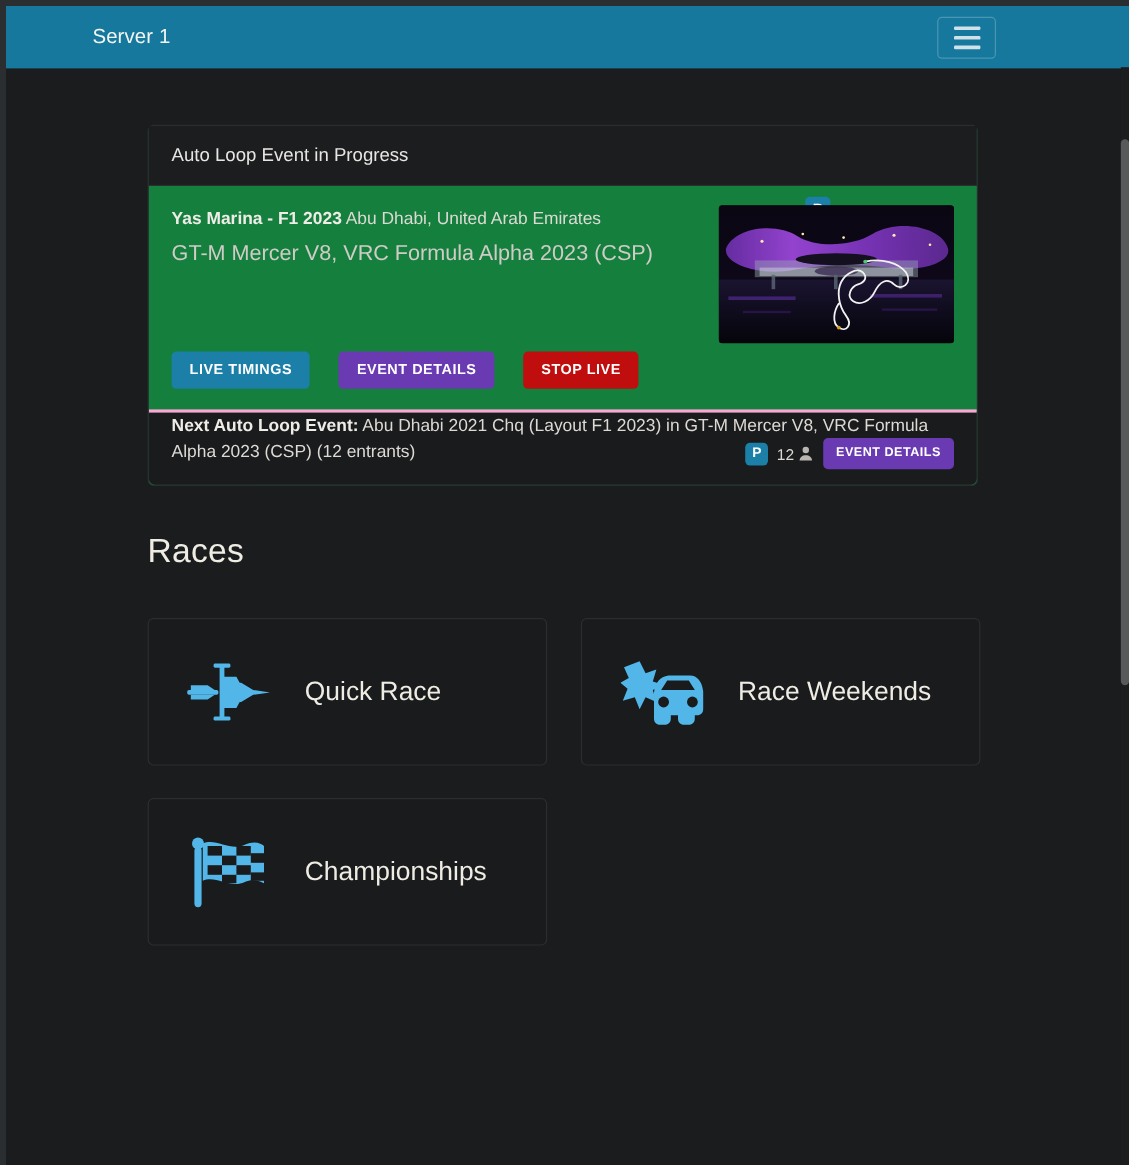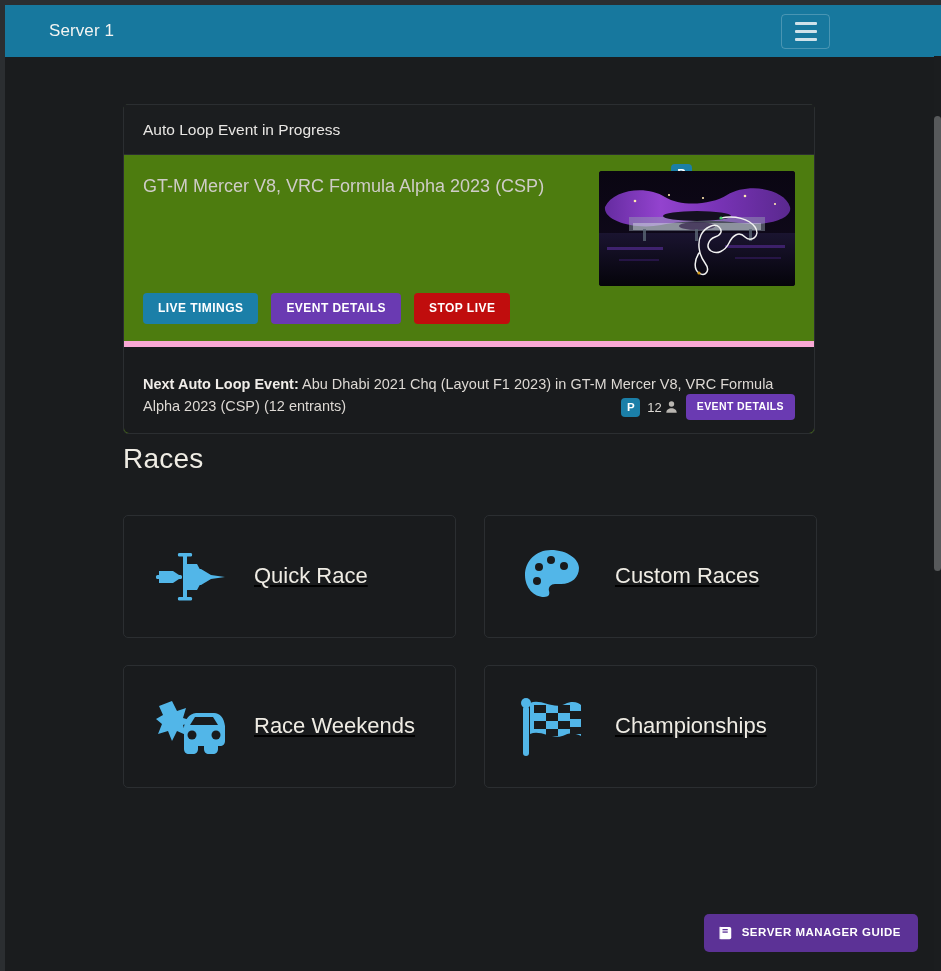--- a/index.html
+++ b/index.html
@@ -40,21 +40,21 @@
     height: 52px;
     background: #17789e;
     display: flex; align-items: center;
     z-index: 50;
   }
   .navbar-strip-top {
     position: absolute; left: 0; top: 0; width: 941px; height: 5px;
     background: #2b2e31; z-index: 55;
   }
   .navbar-brand {
-    margin-left: 44px;
+    margin-left: 72px;
     color: #f3f4f2;
     font-size: 17px;
     letter-spacing: .1px;
     font-family: "Liberation Sans", sans-serif;
   }
   .navbar-toggle {
     position: absolute; right: 111px; top: 9px;
     width: 49px; height: 35px;
     border: 1px solid rgba(255,255,255,.22);
     border-radius: 4px;
@@ -71,21 +71,21 @@
   
   .content {
     position: absolute; left: 5px; top: 57px; width: 929px; height: 914px;
     padding: 0;
   }
 
   
   .event-card {
     position: absolute; left: 118px; top: 47px;
     width: 692px;
-    background: #4d7c0f;
+    background: #15803d;
     border: 1px solid #2b2e31;
     border-radius: 5px;
   }
   .event-card-header {
     padding: 16px 19px 15px 19px;
     border-bottom: 1px solid #2b2e31;
     color: #e8e6e3;
     font-size: 15.5px;
     background: #1b1d1f;
   }
@@ -135,43 +135,43 @@
     width: 196px; height: 115px;
     border-radius: 3px;
     overflow: hidden;
     background: #07070c;
   }
   .track-thumb svg { display: block; width: 100%; height: 100%; }
 
   .event-actions {
     position: absolute;
     left: 19px; bottom: 17px;
-    display: flex; gap: 13px;
+    display: flex; gap: 24px;
   }
   .btn {
     border: none;
     border-radius: 4px;
     color: #ffffff;
     font-weight: bold;
     font-size: 12px;
     letter-spacing: .45px;
     padding: 9px 15px 10px 15px;
     cursor: pointer;
     font-family: "Liberation Sans", sans-serif;
     line-height: 1;
     white-space: nowrap;
   }
   .btn-live    { background: #1b7fa8; }
   .btn-details { background: #6a3ab2; }
   .btn-restart { background: #cf6a10; }
   .btn-stop    { background: #c00d0d; }
 
   .event-card-footer {
-    border-top: 6px solid #f9a8d4;
-    padding: 26px 19px 15px 19px;
+    border-top: 3px solid #f9a8d4;
+    padding: 0 19px 15px 19px;
     position: relative;
     background: #191b1d;
     border-radius: 0 0 5px 5px;
   }
   .next-event-text {
     color: #ddd9d4;
     font-size: 14.5px;
     line-height: 1.55;
     max-width: 635px;
   }
@@ -225,21 +225,20 @@
     height: 123px;
     background: #191b1d;
     border: 1px solid #2b2e31;
     border-radius: 5px;
     display: flex;
     align-items: center;
     padding-left: 30px;
     gap: 26px;
     cursor: pointer;
     overflow: hidden;
-    text-decoration: underline;
   }
   .nav-card-icon {
     width: 74px; min-width: 74px; height: 74px;
     display: flex; align-items: center; justify-content: center;
     color: #52b6e8;
   }
   .nav-card-icon svg { display: block; fill: #52b6e8; }
   .nav-card-label {
     color: #efece4;
     font-size: 22px;
@@ -291,20 +290,24 @@
 
   <div class="content">
 
     <div class="event-card">
 
       <div class="event-card-header">Auto Loop Event in Progress</div>
 
       <div class="event-card-body">
 
         <div class="event-meta">
+          <div class="event-title-row">
+            <span class="event-track">Yas Marina - F1 2023</span>
+            <span class="event-location">Abu Dhabi, United Arab Emirates</span>
+          </div>
           <div class="event-cars">GT-M Mercer V8, VRC Formula Alpha 2023 (CSP)</div>
         </div>
 
         <div class="badge-p">P</div>
 
         <div class="entrants">
           <span>12</span>
           <span class="person-icon">
             <svg viewBox="0 0 16 16" width="14" height="15">
               <circle cx="8" cy="4.3" r="3.3" fill="#b9b6b1"></circle>
@@ -410,32 +413,20 @@
             <path d="M30 13 L42 13 L48 24 L30 24 Z"></path>
             <path d="M30 39 L42 39 L48 28 L30 28 Z"></path>
             <path d="M4 20 L18 20 L24 24 L4 24 Z"></path>
             <path d="M4 32 L18 32 L24 28 L4 28 Z"></path>
             <rect x="1" y="24" width="26" height="4" rx="1.5"></rect>
           </svg>
         </div>
         <div class="nav-card-label">Quick Race</div>
       </div>
 
-      <div class="nav-card">
-        <div class="nav-card-icon">
-          <svg viewBox="0 0 58 56" width="58" height="56">
-            <path d="M28 1C13 1 2 12 2 26c0 13 9 22 19 22 5 0 6-3 5-6-1-4 2-7 6-7h6c11 0 18-7 18-16C56 10 44 1 28 1z"></path>
-            <circle cx="16" cy="18" r="4" fill="#191b1d"></circle>
-            <circle cx="28" cy="11" r="4" fill="#191b1d"></circle>
-            <circle cx="41" cy="17" r="4" fill="#191b1d"></circle>
-            <circle cx="14" cy="32" r="4" fill="#191b1d"></circle>
-          </svg>
-        </div>
-        <div class="nav-card-label">Custom Races</div>
-      </div>
 
       <div class="nav-card">
         <div class="nav-card-icon">
           <svg viewBox="0 0 70 56" width="70" height="56">
             <path d="M16 2 L21 12 L30 9 L27 19 L37 22 L27 26 L30 36 L21 32 L16 42 L12 32 L2 35 L6 25 L0 20 L7 16 L3 7 Z"></path>
             <path d="M28 28 C29 20, 33 15, 40 14 L58 14 C64 14, 68 19, 69 27 L69 42 C69 45, 67 47, 64 47 L62 47 L62 50 C62 53, 60 55, 57 55 L53 55 C50 55, 48 53, 48 50 L48 47 L42 47 L42 50 C42 53, 40 55, 37 55 L33 55 C30 55, 28 53, 28 50 Z"></path>
             <path d="M34 26 L39 18 L57 18 L62 26 Z" fill="#191b1d"></path>
             <circle cx="36" cy="36" r="4.5" fill="#191b1d"></circle>
             <circle cx="60" cy="36" r="4.5" fill="#191b1d"></circle>
           </svg>
@@ -463,25 +454,14 @@
         </div>
         <div class="nav-card-label">Championships</div>
       </div>
 
 
 
     </div>
 
   </div>
 
-  <button class="guide-fab">
-    <span>
-      <svg viewBox="0 0 16 16" width="14" height="14">
-        <path d="M2 1h10a2 2 0 0 1 2 2v10a2 2 0 0 1-2 2H2z"></path>
-        <rect x="4" y="3.4" width="6" height="1.5" fill="#5c3296"></rect>
-        <rect x="4" y="6.2" width="6" height="1.5" fill="#5c3296"></rect>
-        <rect x="0.6" y="1" width="1.6" height="14" fill="#ffffff"></rect>
-      </svg>
-    </span>
-    <span>SERVER MANAGER GUIDE</span>
-  </button>
 
 </div>
 
 </body></html>

